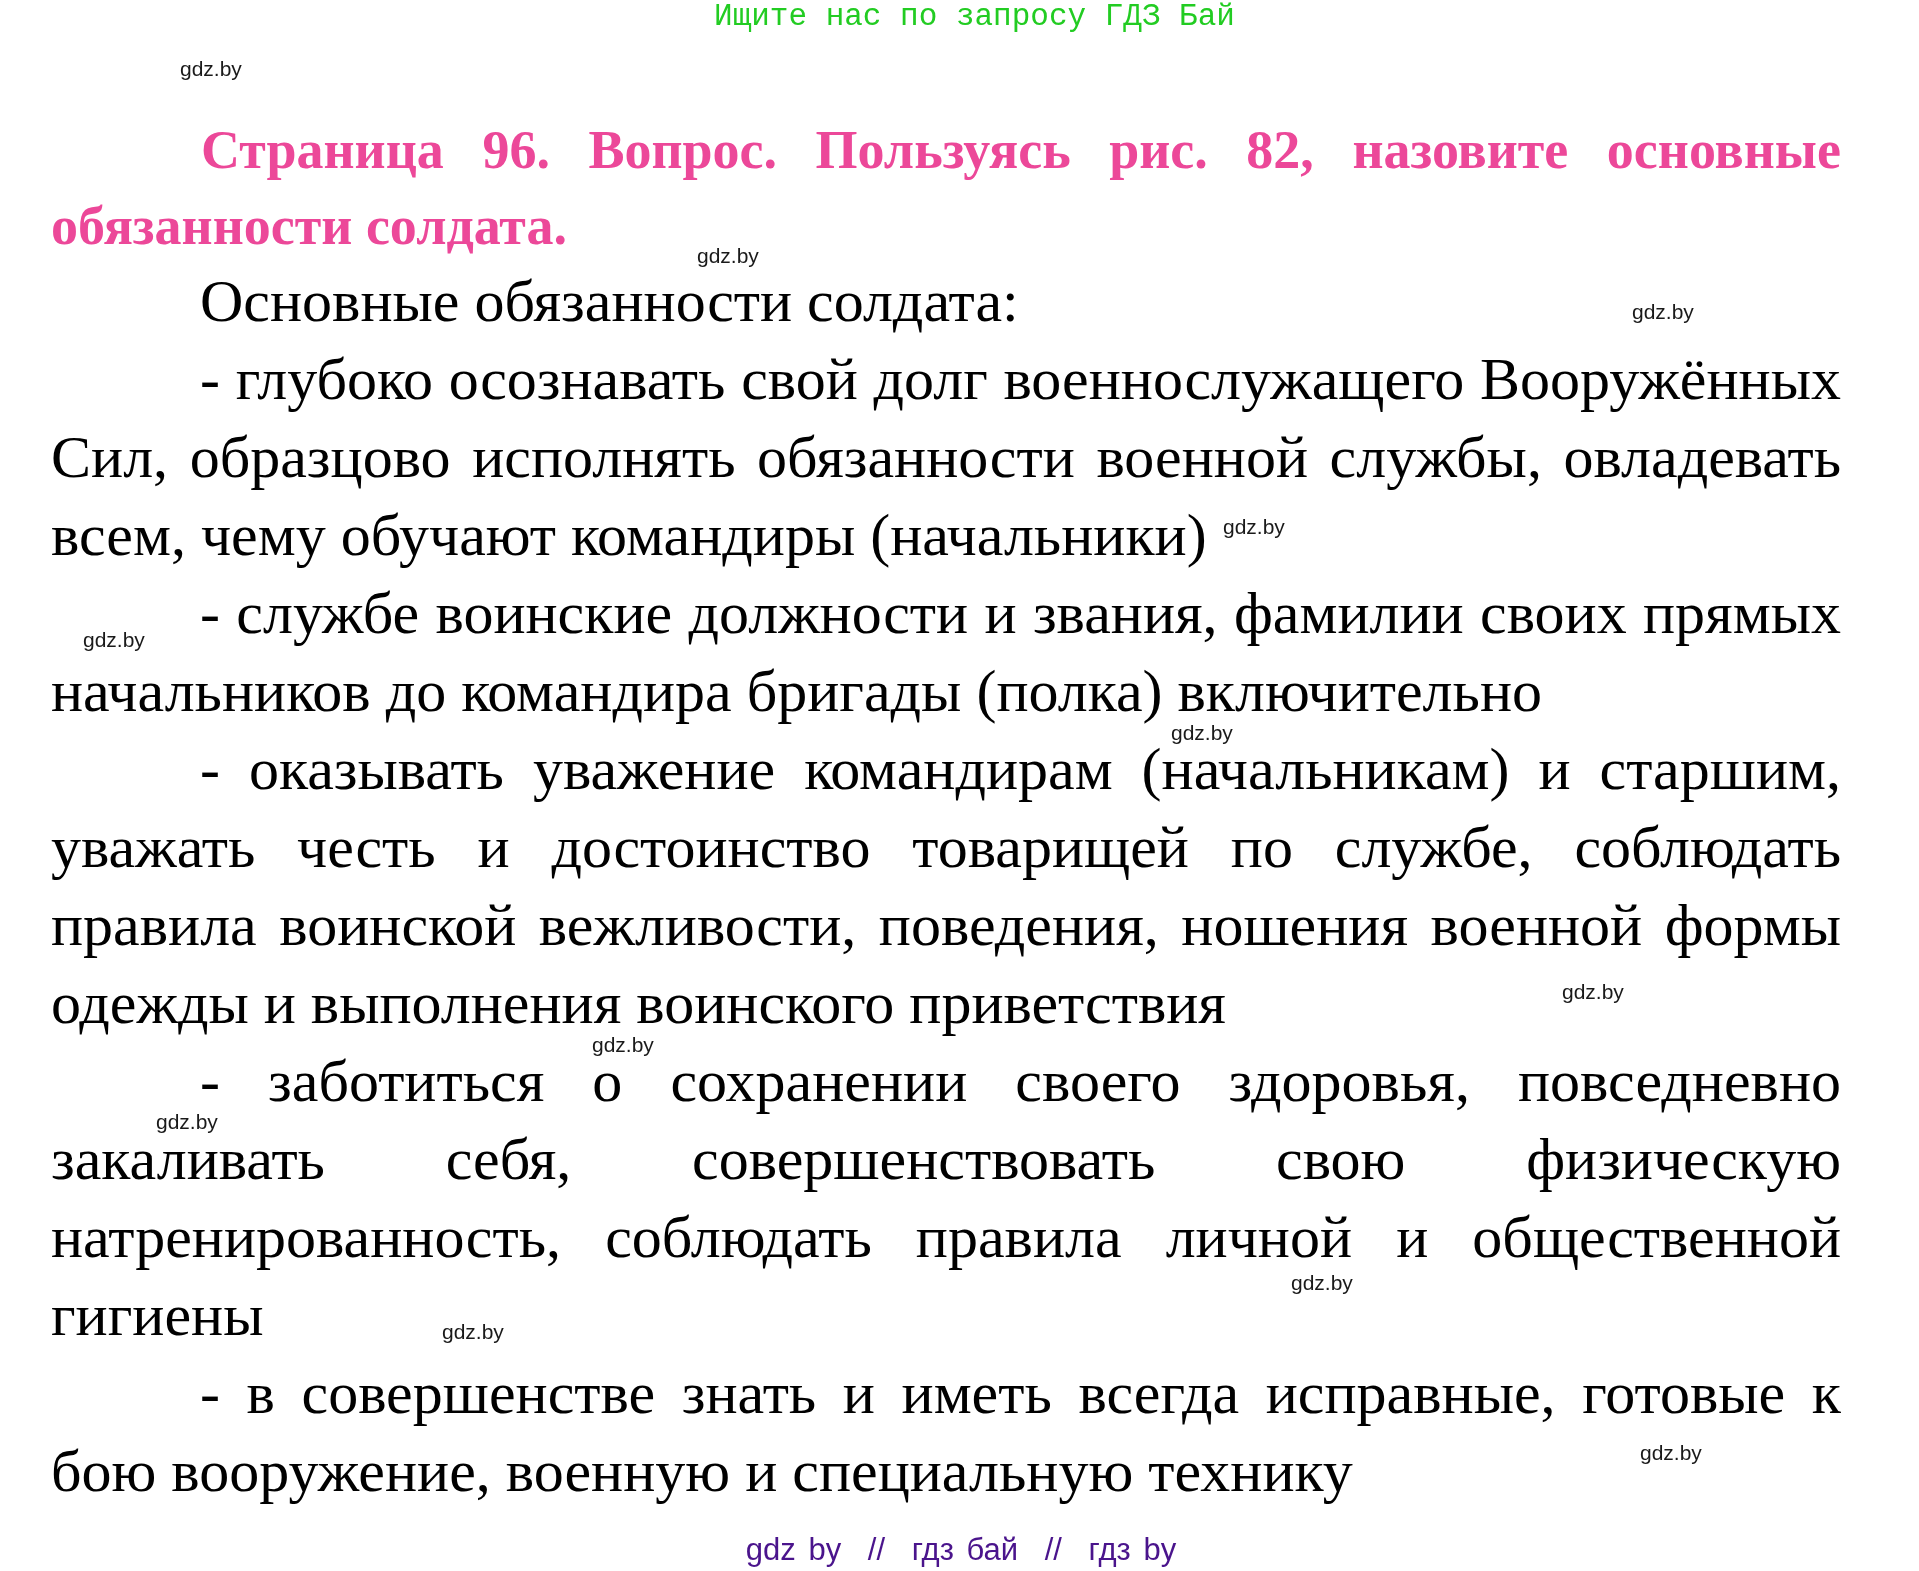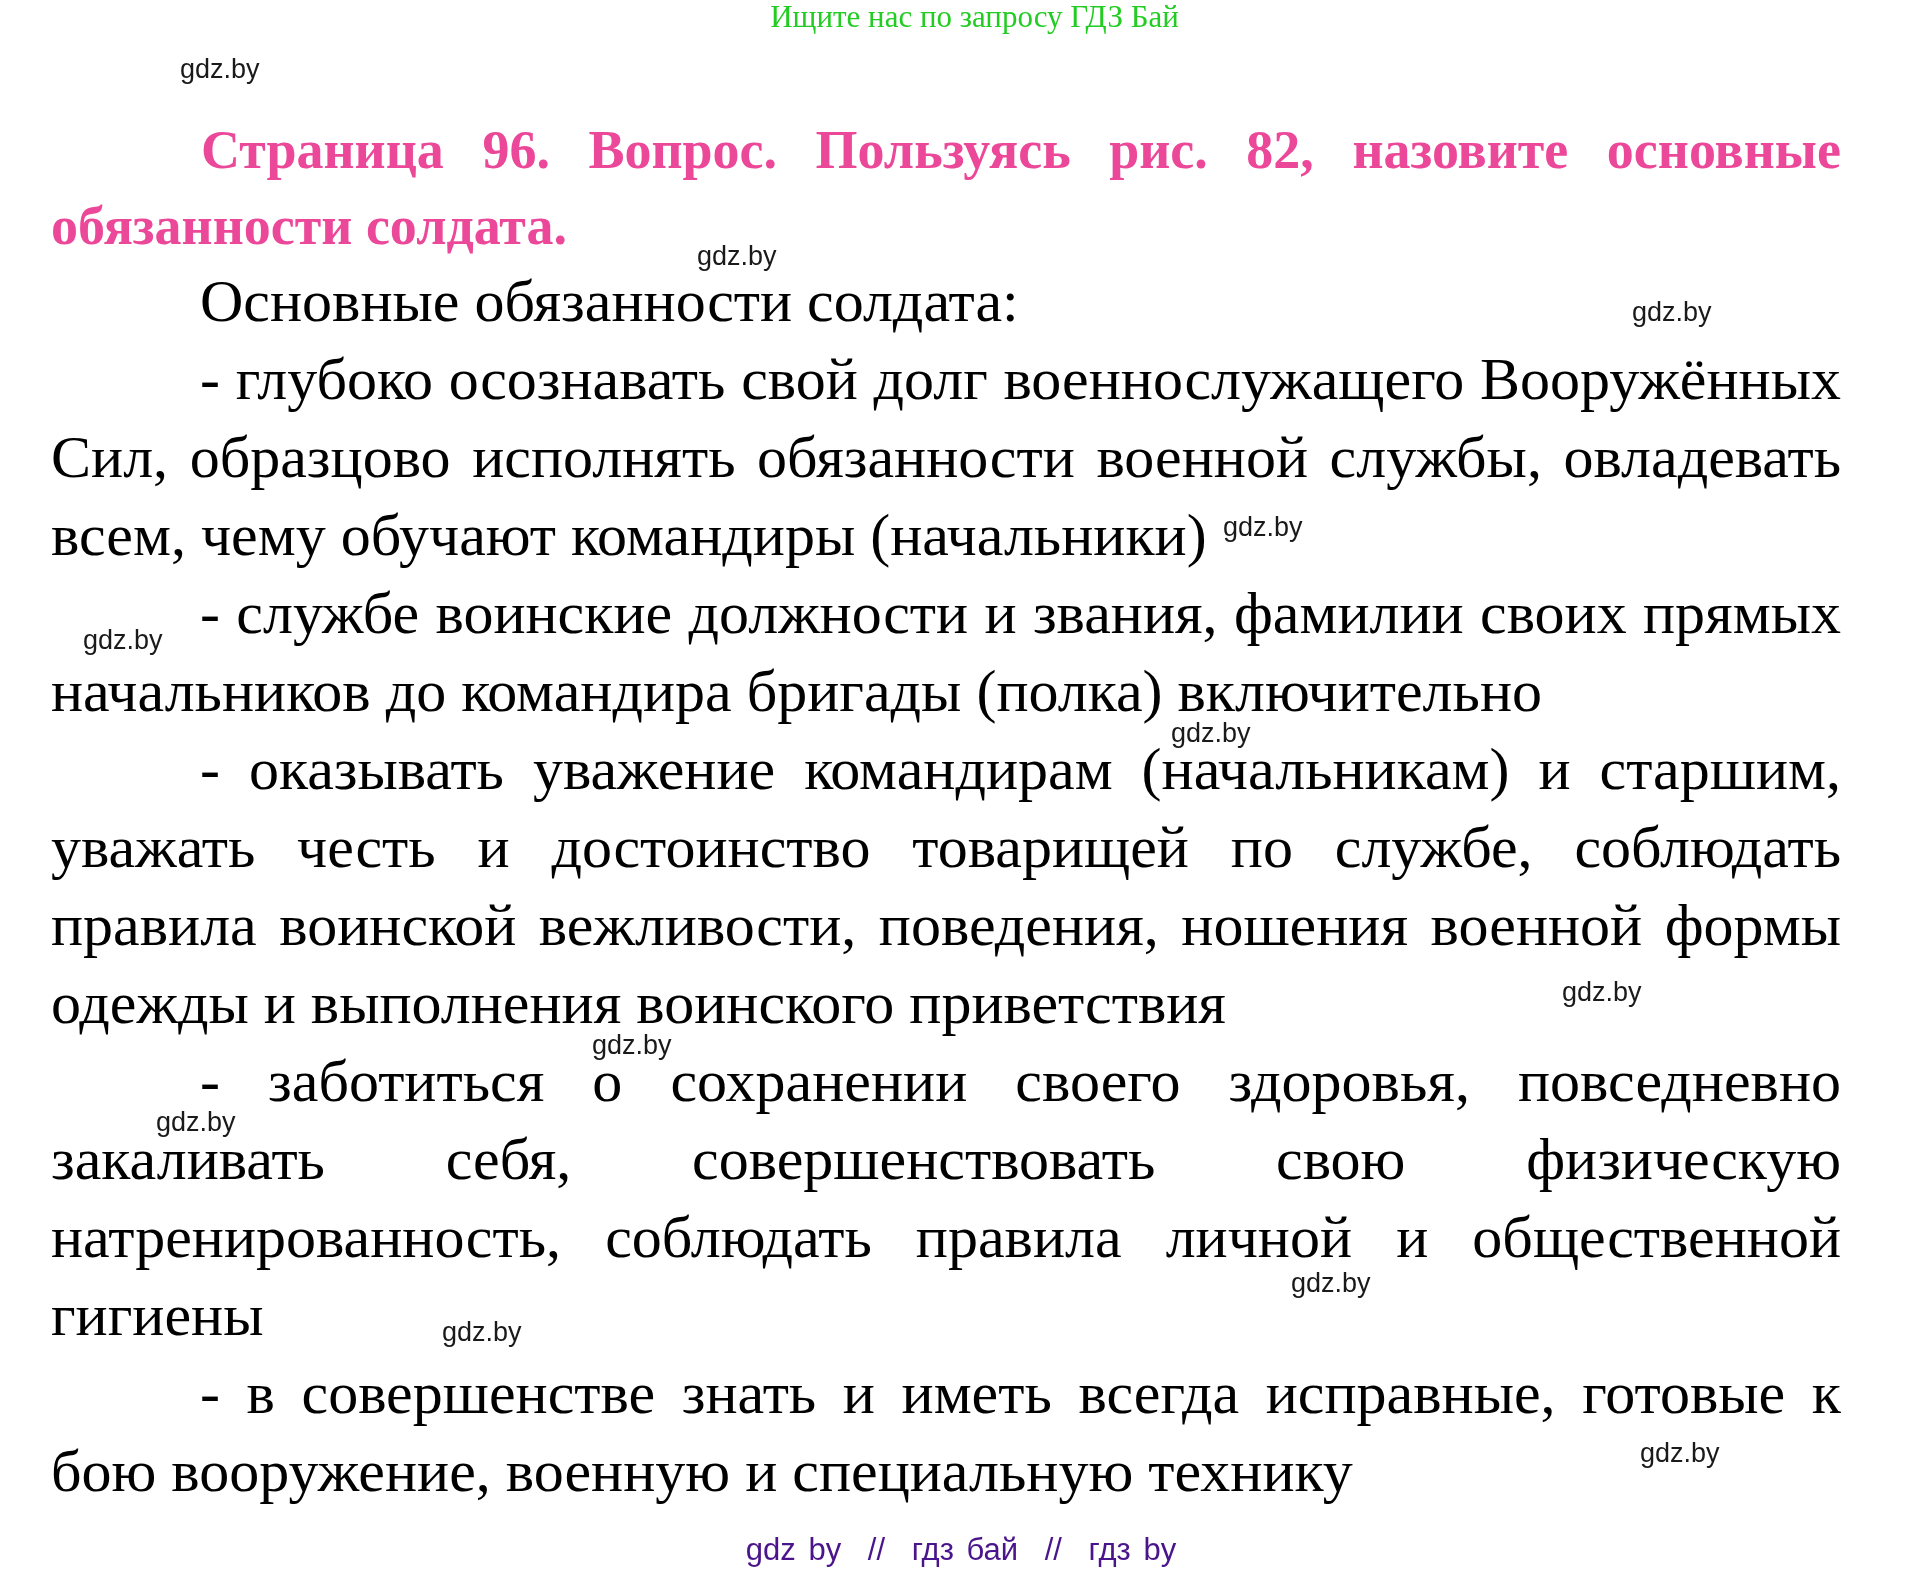--- a/index.html
+++ b/index.html
@@ -1,24 +1,24 @@
 <!DOCTYPE html>
 <html><head>
 <meta charset="utf-8">
 <style>
   html, body { margin: 0; padding: 0; background: #ffffff; }
   body { width: 1919px; height: 1571px; position: relative; overflow: hidden; }
   .header {
     position: absolute; left: 0; top: 0; width: 1919px; height: 36px;
-    text-align: center; font-family: Liberation Serif, serif;
+    text-align: center; font-family: Liberation Mono, monospace;
     font-size: 31px; line-height: 34px; color: #22cc22; padding-left: 30px; box-sizing: border-box;
   }
   .wm {
     position: absolute; font-family: "Liberation Sans", sans-serif;
-    font-size: 27px; line-height: 30px; color: #1a1a1a; white-space: nowrap;
+    font-size: 21px; line-height: 30px; color: #1a1a1a; white-space: nowrap;
   }
   .title {
     position: absolute; left: 51px; top: 112px; width: 1790px;
     font-family: "Liberation Serif", serif; font-weight: bold;
     font-size: 54px; line-height: 76px; color: #ec4899; text-align: justify;
     text-indent: 150px; margin: 0;
   }
   .body-text {
     position: absolute; left: 51px; top: 262px; width: 1790px;
     font-family: "Liberation Serif", serif; font-size: 60px; line-height: 78px;

